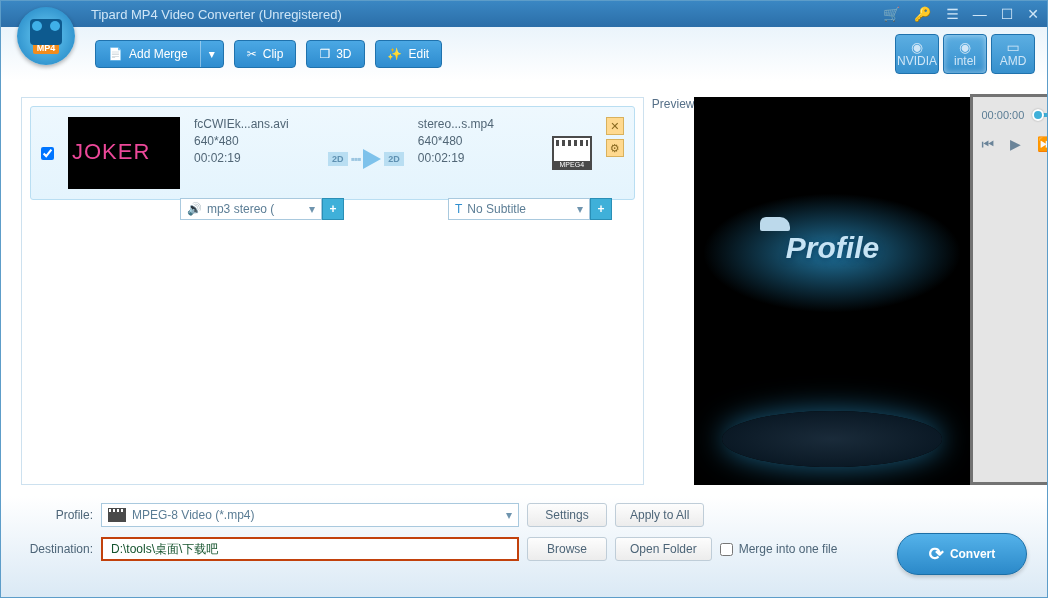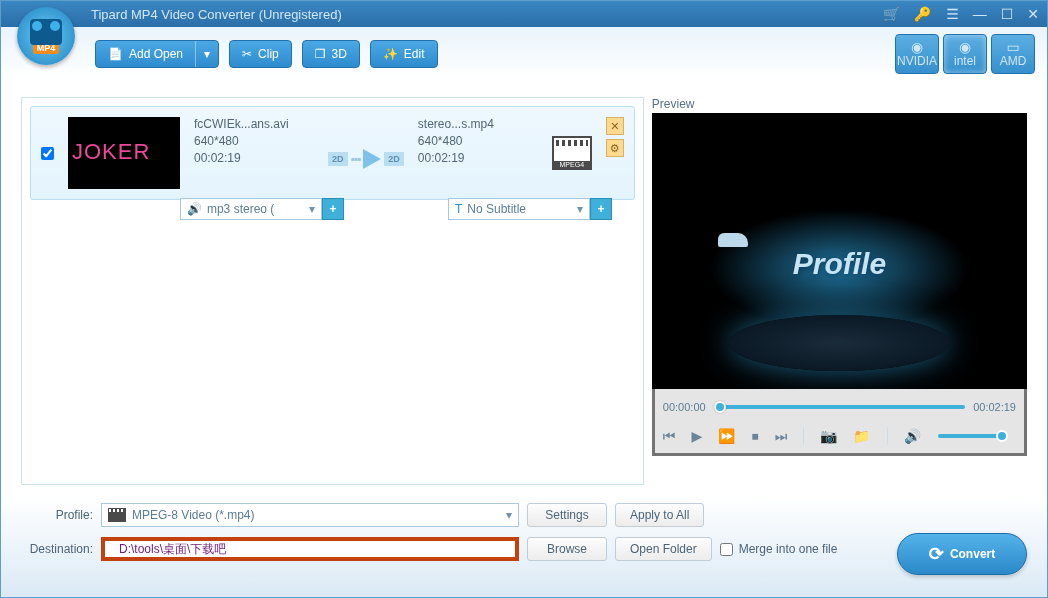--- a/index.html
+++ b/index.html
@@ -41,42 +41,42 @@
 .mpeg-ic::before{content:'';position:absolute;top:2px;left:2px;right:2px;height:6px;background:repeating-linear-gradient(90deg,#4a4a4a 0 3px,#fff 3px 6px)}
 .mpeg-lbl{background:#4a4a4a;color:#fff;font-size:7px;padding:0 2px;width:100%;text-align:center}
 .side-ctrl{display:flex;flex-direction:column;gap:4px}
 .side-btn{width:18px;height:18px;background:#ffd98f;border:1px solid #d9b15c;display:flex;align-items:center;justify-content:center;font-size:11px;color:#8a6a20;cursor:pointer}
 .sub-row{position:absolute;left:8px;right:8px;top:100px;display:flex;gap:14px;padding:0 10px 0 150px}
 .sel{display:flex;align-items:center;gap:0;flex:1;max-width:164px}
 .sel-box{flex:1;border:1px solid #a9c9de;background:#fff;height:22px;display:flex;align-items:center;padding:0 6px;gap:5px;color:#5b7d95}
 .sel-ic{color:#2f8ecf}
 .caret-dn{margin-left:auto;color:#6f94ae}
 .plus{width:22px;height:22px;background:#3fb0d9;color:#fff;display:flex;align-items:center;justify-content:center;font-weight:bold;border:1px solid #2a8fb6;cursor:pointer}
-.preview-panel{width:378px;display:flex;flex-direction:column}
+.preview-panel{width:378px;display:flex;flex-direction:row}
 .pv-label{color:#567088;margin-bottom:2px}
 .pv-video{flex:0 0 276px;background:#000;position:relative;overflow:hidden}
 .pv-glow{position:absolute;top:96px;left:50%;transform:translateX(-50%);width:260px;height:120px;background:radial-gradient(ellipse at center,rgba(46,164,224,.7),transparent 70%)}
 .pv-disc{position:absolute;bottom:18px;left:50%;transform:translateX(-50%);width:220px;height:56px;background:radial-gradient(ellipse at center,#1a2b3a,#04111c);border-radius:50%;box-shadow:0 0 30px rgba(46,164,224,.6)}
 .pv-logo{position:absolute;top:134px;left:50%;transform:translateX(-50%);color:#c7e4f5;font-size:30px;font-style:italic;font-weight:bold;text-shadow:0 2px 6px #0a3a5a}
 .pv-panther{position:absolute;top:120px;left:66px;width:30px;height:14px;background:#bcd9eb;border-radius:6px 10px 2px 2px}
 .pv-controls{border:3px solid #737373;padding:6px 8px 8px;background:#e5e5e5;margin-top:-3px}
 .seek-row{display:flex;align-items:center;gap:8px;margin:6px 0 14px}
 .seek-row .t{color:#5b7d95;font-size:11px}
 .seek{flex:1;height:4px;background:#3fb0d9;border-radius:2px;position:relative}
 .seek .knob{position:absolute;left:0;top:-4px;width:12px;height:12px;background:#3fb0d9;border:2px solid #fff;border-radius:50%;box-shadow:0 0 2px rgba(0,0,0,.3)}
 .ctrl-row{display:flex;align-items:center;gap:16px}
 .ctrl-row .ic{color:#6a8499;font-size:14px;cursor:pointer}
 .ctrl-row .sep{width:1px;height:18px;background:#cfdde7}
 .vol{flex:0 0 66px;height:4px;background:#3fb0d9;border-radius:2px;position:relative}
 .vol .knob{position:absolute;right:-4px;top:-4px;width:12px;height:12px;background:#3fb0d9;border:2px solid #fff;border-radius:50%}
 .bottom{position:absolute;bottom:16px;left:20px;right:20px;height:78px}
 .row{display:flex;align-items:center;gap:8px;margin-bottom:10px}
 .row .lbl{width:72px;text-align:right;color:#4d6578}
 .profile-sel{flex:0 0 418px;border:1px solid #a9c9de;background:#fff;height:24px;display:flex;align-items:center;padding:0 6px;gap:6px;color:#5b7d95}
-.dest-input{flex:0 0 418px;border:4px solid #c2410c;background:#fff;height:24px;padding:0 14px;color:#701a75}
+.dest-input{flex:0 0 418px;border:2px solid #c2410c;background:#fff;height:24px;padding:0 8px;color:#14532d}
 .sm-btn{height:24px;padding:0 14px;background:linear-gradient(#fdfdfd,#ececec);border:1px solid #bfcdd8;border-radius:3px;color:#4d6578;cursor:pointer;min-width:80px}
 .merge{display:flex;align-items:center;gap:6px;color:#4d6578}
 .convert{position:absolute;right:0;bottom:6px;width:130px;height:42px;background:linear-gradient(#54b2ea,#2b89c9);color:#fff;font-size:17px;font-weight:bold;border-radius:21px;border:1px solid #1c6fa6;display:flex;align-items:center;justify-content:center;gap:6px;cursor:pointer;box-shadow:0 2px 4px rgba(0,0,0,.2)}
 .convert .cyc{font-size:18px}
 .prof-ic{width:18px;height:14px;background:#4a4a4a;position:relative}
 .prof-ic::before{content:'';position:absolute;top:1px;left:1px;right:1px;height:3px;background:repeating-linear-gradient(90deg,#fff 0 2px,#4a4a4a 2px 4px)}
 </style>
 </head>
 <body>
 
@@ -95,21 +95,21 @@
     <span>☰</span>
     <span>—</span>
     <span>☐</span>
     <span>✕</span>
   </div>
 </div>
 
 <div class="toolbar">
   <div class="btn btn-split">
     <span>📄</span>
-    <span>Add Open</span>
+    <span>Add Merge</span>
     <span class="caret">▾</span>
   </div>
   <div class="btn">
     <span>✂</span>
     <span>Clip</span>
   </div>
   <div class="btn">
     <span>❒</span>
     <span>3D</span>
   </div>

